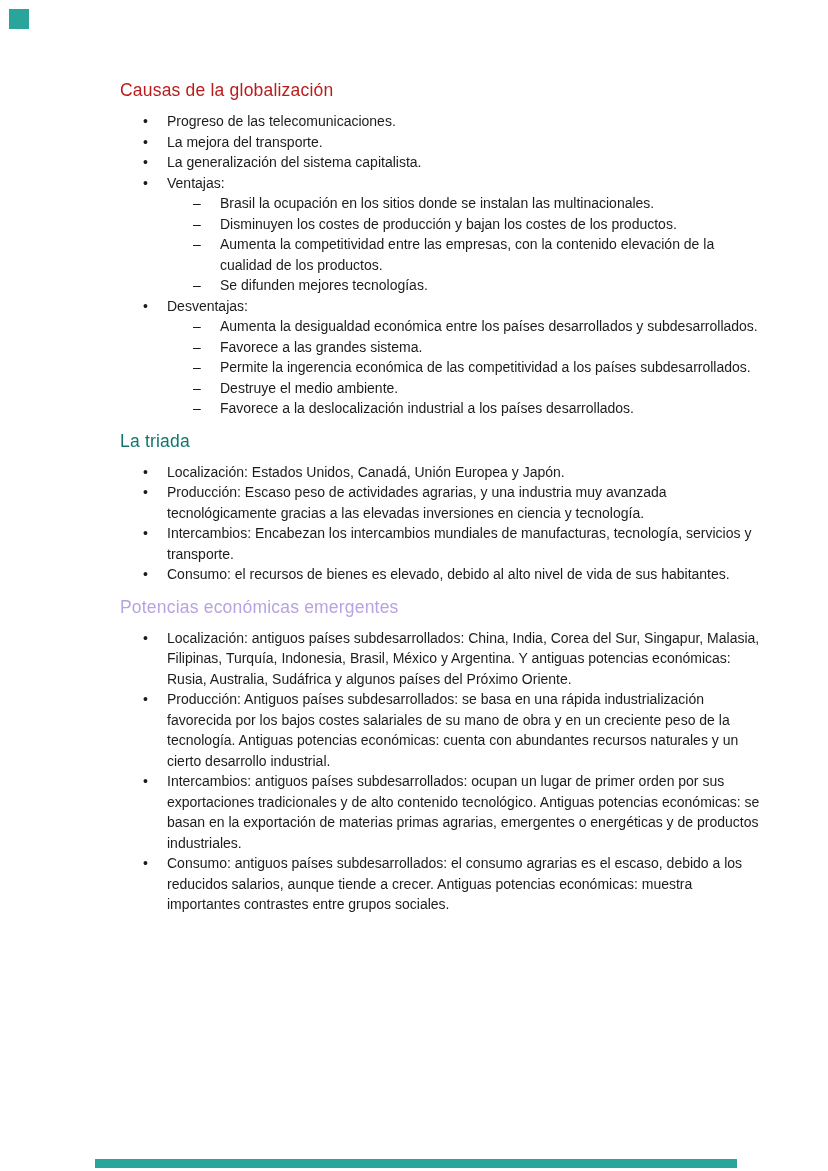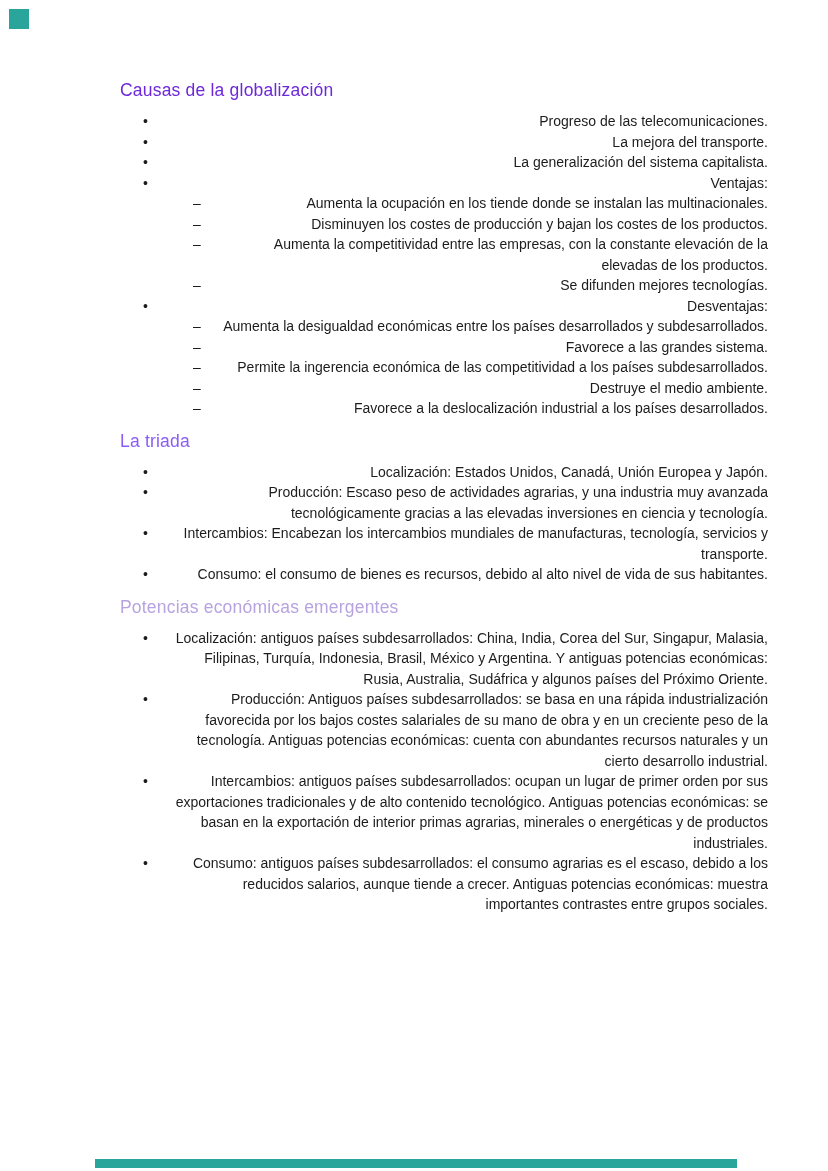--- a/index.html
+++ b/index.html
@@ -47,30 +47,30 @@
     color: #1c1c1c;
   }
   .marker {
     flex: 0 0 auto;
     text-align: left;
   }
   .lvl1 { margin-left: 23px; }
   .lvl1 > .marker { width: 24px; }
   .lvl2 { margin-left: 73px; }
   .lvl2 > .marker { width: 27px; }
-  .txt { flex: 1 1 auto; text-align: right; }
+  .txt { flex: 1 1 auto; }
 </style>
 </head>
 <body style="background: rgb(255, 255, 255); color: rgb(28, 28, 28);">
 
 <div class="page-root">
   <div class="corner-square" style="background: rgb(42, 165, 156);"></div>
   <main class="doc">
   <section>
-    <h2 class="section-title" style="color: #6d28d9;">Causas de la globalización</h2>
+    <h2 class="section-title" style="color: #b91c1c;">Causas de la globalización</h2>
     <div class="list">
   <div class="li lvl1">
     <span class="marker">•</span>
     <div class="txt">Progreso de las telecomunicaciones.</div>
   </div>
 
   <div class="li lvl1">
     <span class="marker">•</span>
     <div class="txt">La mejora del transporte.</div>
   </div>
@@ -80,46 +80,46 @@
     <div class="txt">La generalización del sistema capitalista.</div>
   </div>
 
   <div class="li lvl1">
     <span class="marker">•</span>
     <div class="txt">Ventajas:</div>
   </div>
 
   <div class="li lvl2">
     <span class="marker">–</span>
-    <div class="txt">Aumenta la ocupación en los tiende donde se instalan las multinacionales.</div>
+    <div class="txt">Brasil la ocupación en los sitios donde se instalan las multinacionales.</div>
   </div>
 
   <div class="li lvl2">
     <span class="marker">–</span>
     <div class="txt">Disminuyen los costes de producción y bajan los costes de los productos.</div>
   </div>
 
   <div class="li lvl2">
     <span class="marker">–</span>
-    <div class="txt">Aumenta la competitividad entre las empresas, con la constante elevación de la elevadas de los productos.</div>
+    <div class="txt">Aumenta la competitividad entre las empresas, con la contenido elevación de la cualidad de los productos.</div>
   </div>
 
   <div class="li lvl2">
     <span class="marker">–</span>
     <div class="txt">Se difunden mejores tecnologías.</div>
   </div>
 
   <div class="li lvl1">
     <span class="marker">•</span>
     <div class="txt">Desventajas:</div>
   </div>
 
   <div class="li lvl2">
     <span class="marker">–</span>
-    <div class="txt">Aumenta la desigualdad económicas entre los países desarrollados y subdesarrollados.</div>
+    <div class="txt">Aumenta la desigualdad económica entre los países desarrollados y subdesarrollados.</div>
   </div>
 
   <div class="li lvl2">
     <span class="marker">–</span>
     <div class="txt">Favorece a las grandes sistema.</div>
   </div>
 
   <div class="li lvl2">
     <span class="marker">–</span>
     <div class="txt">Permite la ingerencia económica de las competitividad a los países subdesarrollados.</div>
@@ -131,60 +131,60 @@
   </div>
 
   <div class="li lvl2">
     <span class="marker">–</span>
     <div class="txt">Favorece a la deslocalización industrial a los países desarrollados.</div>
   </div>
 </div>
   </section>
 
   <section>
-    <h2 class="section-title" style="color: #8b5cf6;">La triada</h2>
+    <h2 class="section-title" style="color: #0f766e;">La triada</h2>
     <div class="list">
   <div class="li lvl1">
     <span class="marker">•</span>
     <div class="txt">Localización: Estados Unidos, Canadá, Unión Europea y Japón.</div>
   </div>
 
   <div class="li lvl1">
     <span class="marker">•</span>
     <div class="txt">Producción: Escaso peso de actividades agrarias, y una industria muy avanzada tecnológicamente gracias a las elevadas inversiones en ciencia y tecnología.</div>
   </div>
 
   <div class="li lvl1">
     <span class="marker">•</span>
     <div class="txt">Intercambios: Encabezan los intercambios mundiales de manufacturas, tecnología, servicios y transporte.</div>
   </div>
 
   <div class="li lvl1">
     <span class="marker">•</span>
-    <div class="txt">Consumo: el consumo de bienes es recursos, debido al alto nivel de vida de sus habitantes.</div>
+    <div class="txt">Consumo: el recursos de bienes es elevado, debido al alto nivel de vida de sus habitantes.</div>
   </div>
 </div>
   </section>
 
   <section>
     <h2 class="section-title" style="color: rgb(183, 163, 224);">Potencias económicas emergentes</h2>
     <div class="list">
   <div class="li lvl1">
     <span class="marker">•</span>
     <div class="txt">Localización: antiguos países subdesarrollados: China, India, Corea del Sur, Singapur, Malasia, Filipinas, Turquía, Indonesia, Brasil, México y Argentina. Y antiguas potencias económicas: Rusia, Australia, Sudáfrica y algunos países del Próximo Oriente.</div>
   </div>
 
   <div class="li lvl1">
     <span class="marker">•</span>
     <div class="txt">Producción: Antiguos países subdesarrollados: se basa en una rápida industrialización favorecida por los bajos costes salariales de su mano de obra y en un creciente peso de la tecnología. Antiguas potencias económicas: cuenta con abundantes recursos naturales y un cierto desarrollo industrial.</div>
   </div>
 
   <div class="li lvl1">
     <span class="marker">•</span>
-    <div class="txt">Intercambios: antiguos países subdesarrollados: ocupan un lugar de primer orden por sus exportaciones tradicionales y de alto contenido tecnológico. Antiguas potencias económicas: se basan en la exportación de interior primas agrarias, minerales o energéticas y de productos industriales.</div>
+    <div class="txt">Intercambios: antiguos países subdesarrollados: ocupan un lugar de primer orden por sus exportaciones tradicionales y de alto contenido tecnológico. Antiguas potencias económicas: se basan en la exportación de materias primas agrarias, emergentes o energéticas y de productos industriales.</div>
   </div>
 
   <div class="li lvl1">
     <span class="marker">•</span>
     <div class="txt">Consumo: antiguos países subdesarrollados: el consumo agrarias es el escaso, debido a los reducidos salarios, aunque tiende a crecer. Antiguas potencias económicas: muestra importantes contrastes entre grupos sociales.</div>
   </div>
 </div>
   </section>
 </main>
   <div class="bottom-bar" style="background: rgb(42, 165, 156);"></div>

